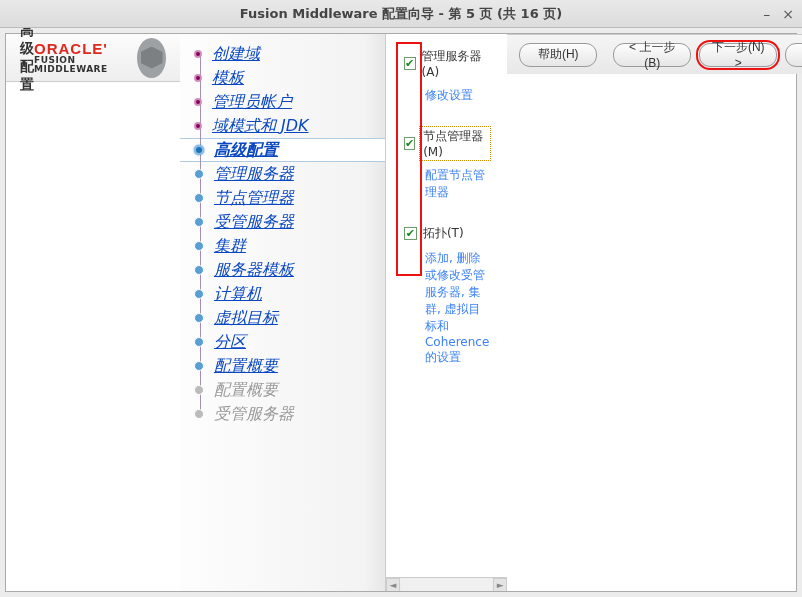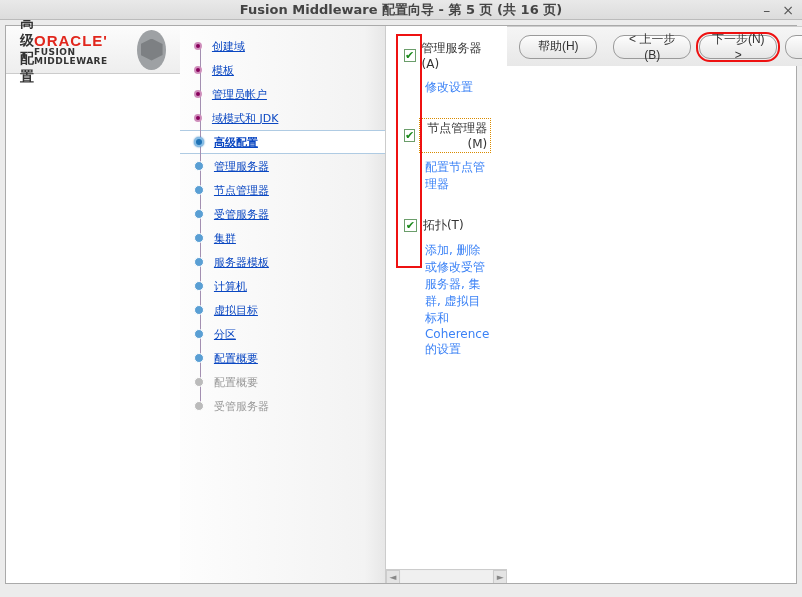--- a/index.html
+++ b/index.html
@@ -7,21 +7,21 @@
     margin: 0;
     font-family: "DejaVu Sans", "Liberation Sans", Arial, sans-serif;
     font-size: 12px;
     background: #ececec;
     color: #333;
     width: 802px;
     height: 597px;
     overflow: hidden;
   }
   .titlebar {
-    height: 20px;
+    height: 28px;
     background: linear-gradient(#e9e9e9, #dcdcdc);
     border-bottom: 1px solid #bbb;
     display: flex;
     align-items: center;
     padding: 0 6px;
     position: relative;
   }
   .titlebar-title {
     flex: 1;
     text-align: center;
@@ -138,22 +138,23 @@
     background: #a38fb1;
     z-index: 1;
   }
   .step.current-row {
     background: #fff;
     border: 1px solid #afcbe3;
     border-left: none;
     border-right: none;
   }
   .step a, .step span.lbl {
-    font-size: 11px;
+    font-size: 16px;
     text-decoration: none;
+    font-style: italic;
   }
   .step a { color: #0a47c2; text-decoration: underline; }
   .step.current-row a, .step.current-row .lbl { color: #0a47c2; font-weight: bold; text-decoration: underline;}
   .step .lbl.gray { color: #999; }
   .content {
     flex: 1;
     position: relative;
     background: #fff;
     overflow: hidden;
   }
@@ -195,21 +196,20 @@
   .opt-desc {
     margin-left: 21px;
     margin-top: 8px;
     font-size: 12px;
     color: #3b82f6;
   }
   .focus-ring {
     outline: 1px dotted #d98b00;
     outline-offset: 1px;
     padding: 0 2px;
-    text-align: right;
   }
   .hscroll {
     position: absolute;
     bottom: 0;
     left: 0; right: 0;
     height: 14px;
     background: #eee;
     border-top: 1px solid #ccc;
     display: flex;
     align-items: center;

